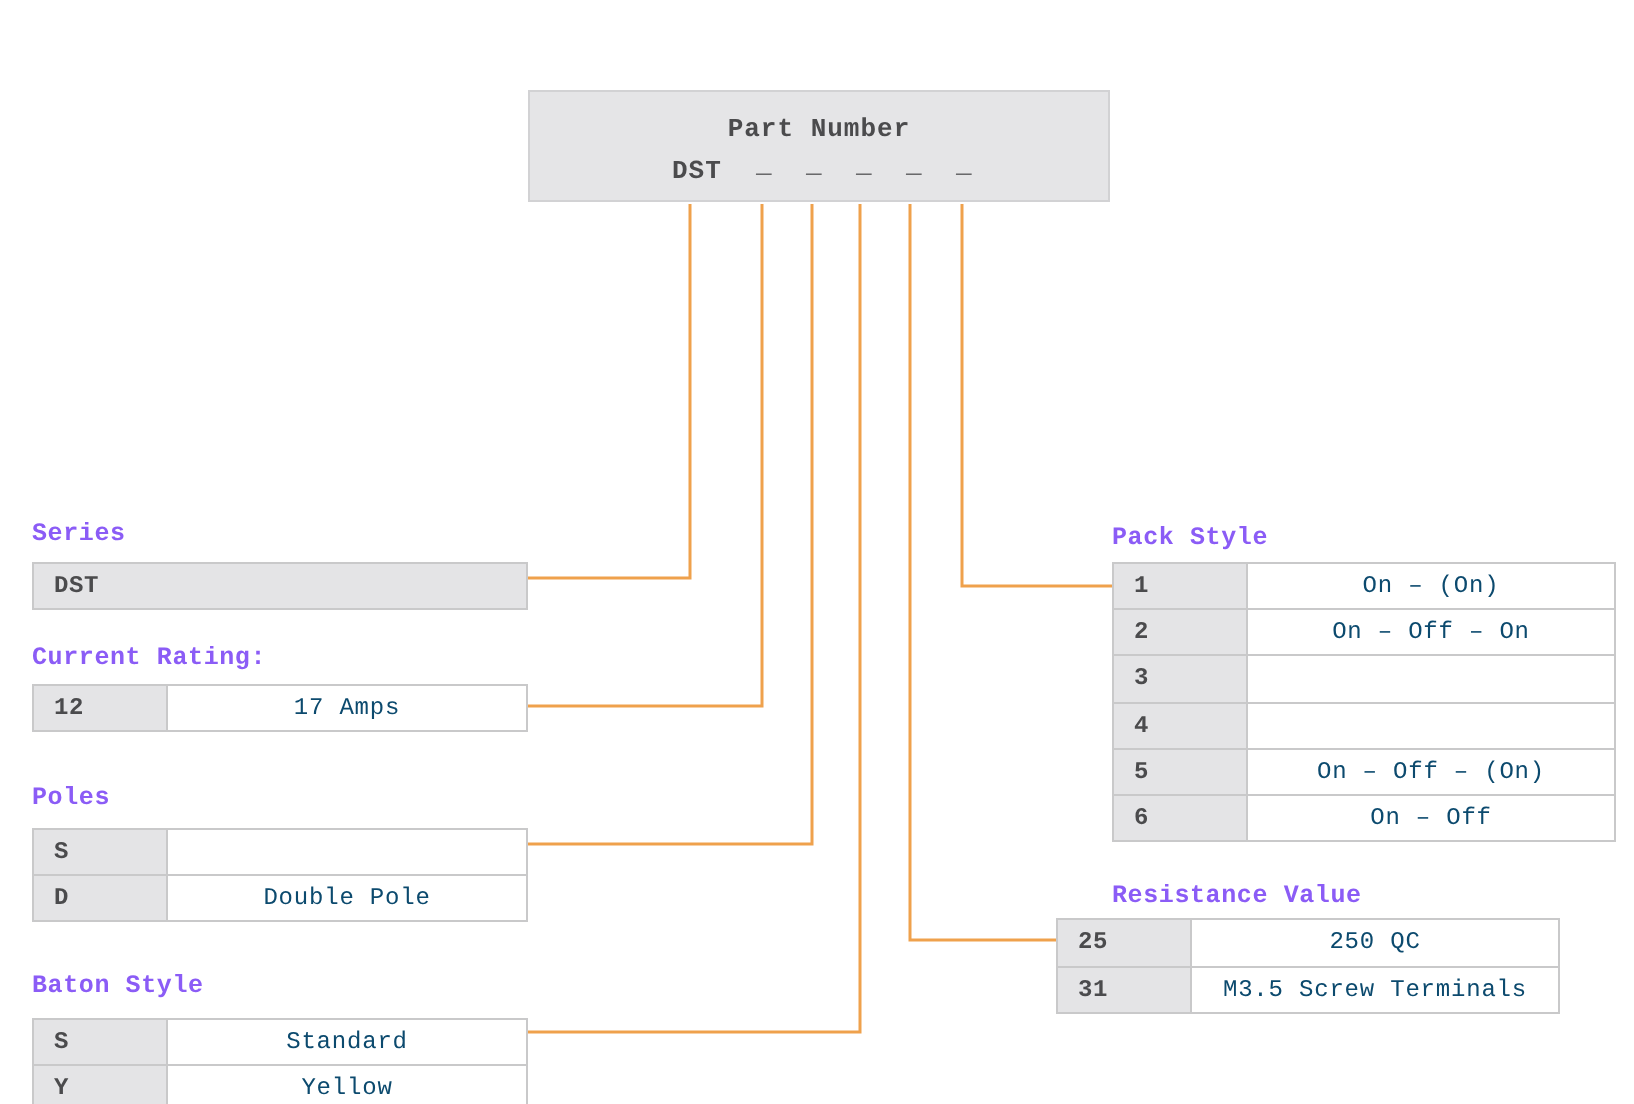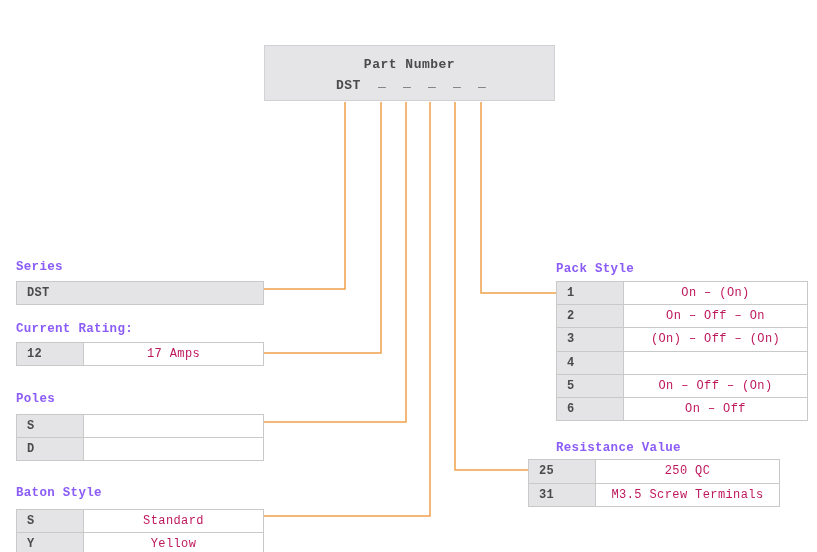--- a/index.html
+++ b/index.html
@@ -19,21 +19,21 @@
   .row{display:flex;flex:1;border-top:1px solid #c9c9ca;min-height:0;}
   .row:first-child{border-top:none;}
   .key{
     width:67px;box-sizing:border-box;background:#e4e4e6;border-right:1px solid #c9c9ca;
     display:flex;align-items:center;padding-left:10px;
     font-size:12px;font-weight:bold;color:#4b4b4d;letter-spacing:.3px;
   }
   .key.full{width:100%;border-right:none;}
   .val{
     flex:1;display:flex;align-items:center;justify-content:center;
-    font-size:12px;color:#be185d;letter-spacing:.4px;white-space:nowrap;
+    font-size:12px;color:#0c4a6e;letter-spacing:.4px;white-space:nowrap;
   }
   .pn-box{
     position:absolute;left:264px;top:19px;width:291px;height:56px;
     background:#e5e5e7;border:1px solid #d2d2d4;box-sizing:border-box;
   }
   .pn-title{
     position:absolute;left:0;right:0;top:11px;text-align:center;
     font-size:13px;font-weight:bold;color:#4b4b4d;letter-spacing:.5px;
   }
   .pn-prefix{
@@ -84,20 +84,21 @@
     </div>
   </div>
 
   <div class="label" style="left:16px;top:366px">Poles</div>
   <div class="tbl" style="left:16px;top:388px;width:248px;height:47px">
     <div class="row">
       <div class="key">S</div>
     </div>
     <div class="row">
       <div class="key">D</div>
+      <div class="val">Double Pole</div>
     </div>
   </div>
 
   <div class="label" style="left:16px;top:460px">Baton Style</div>
   <div class="tbl" style="left:16px;top:483px;width:248px;height:47px">
     <div class="row">
       <div class="key">S</div>
       <div class="val">Standard</div>
     </div>
     <div class="row">
@@ -111,21 +112,20 @@
     <div class="row">
       <div class="key">1</div>
       <div class="val">On – (On)</div>
     </div>
     <div class="row">
       <div class="key">2</div>
       <div class="val">On – Off – On</div>
     </div>
     <div class="row">
       <div class="key">3</div>
-      <div class="val">(On) – Off – (On)</div>
     </div>
     <div class="row">
       <div class="key">4</div>
     </div>
     <div class="row">
       <div class="key">5</div>
       <div class="val">On – Off – (On)</div>
     </div>
     <div class="row">
       <div class="key">6</div>

